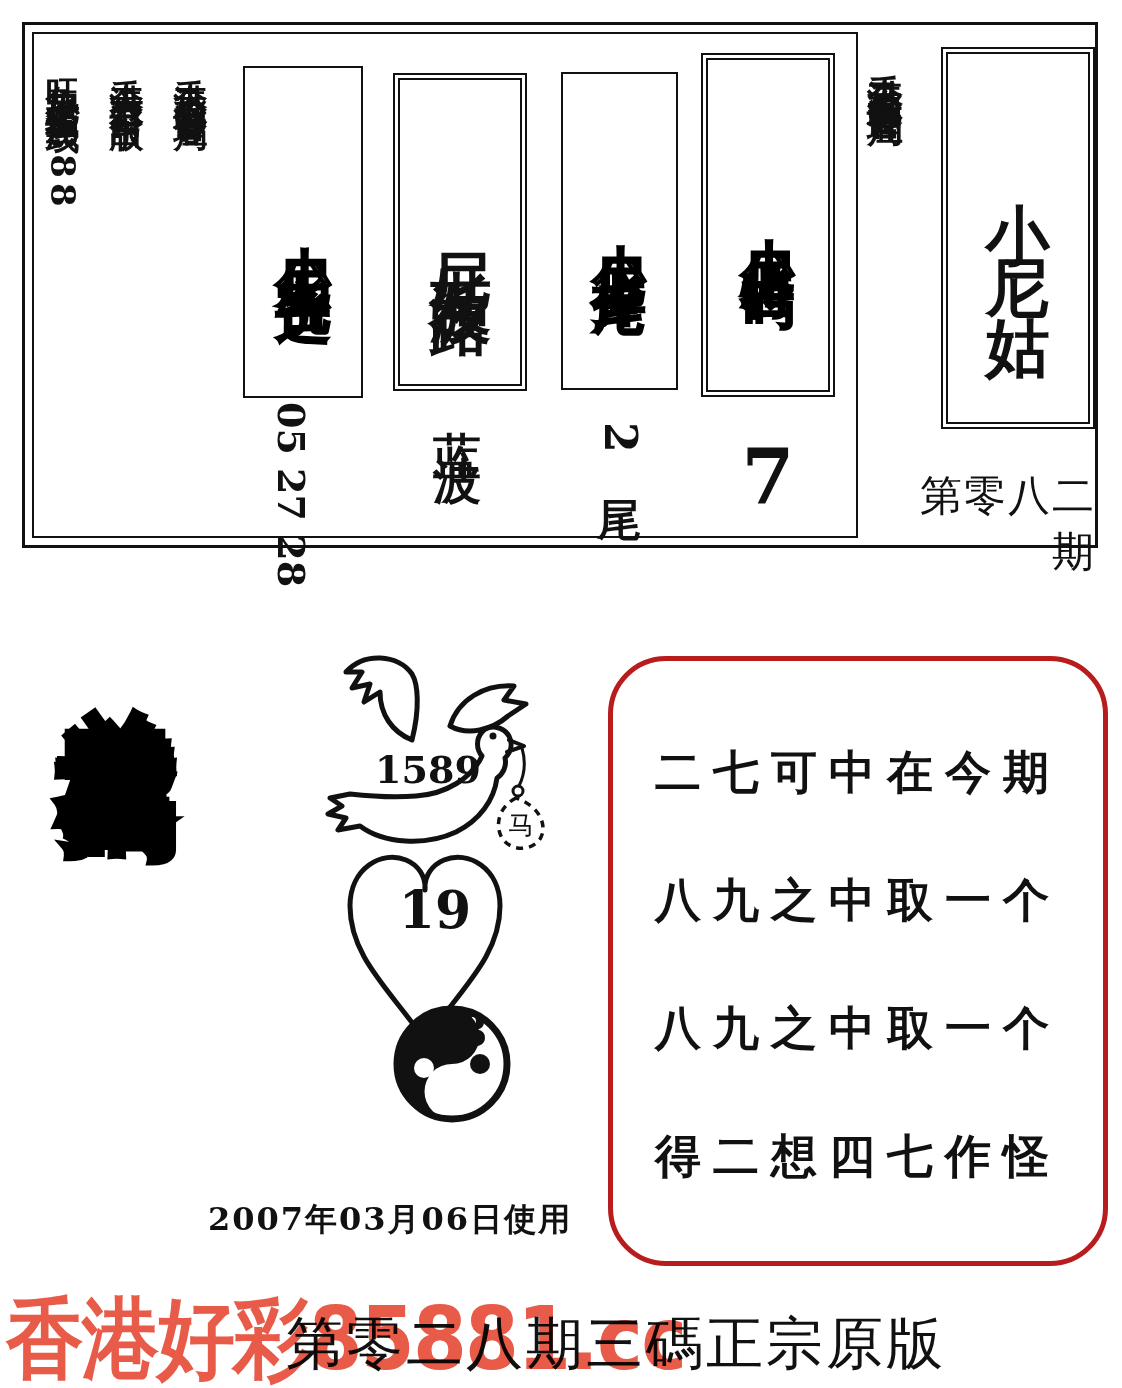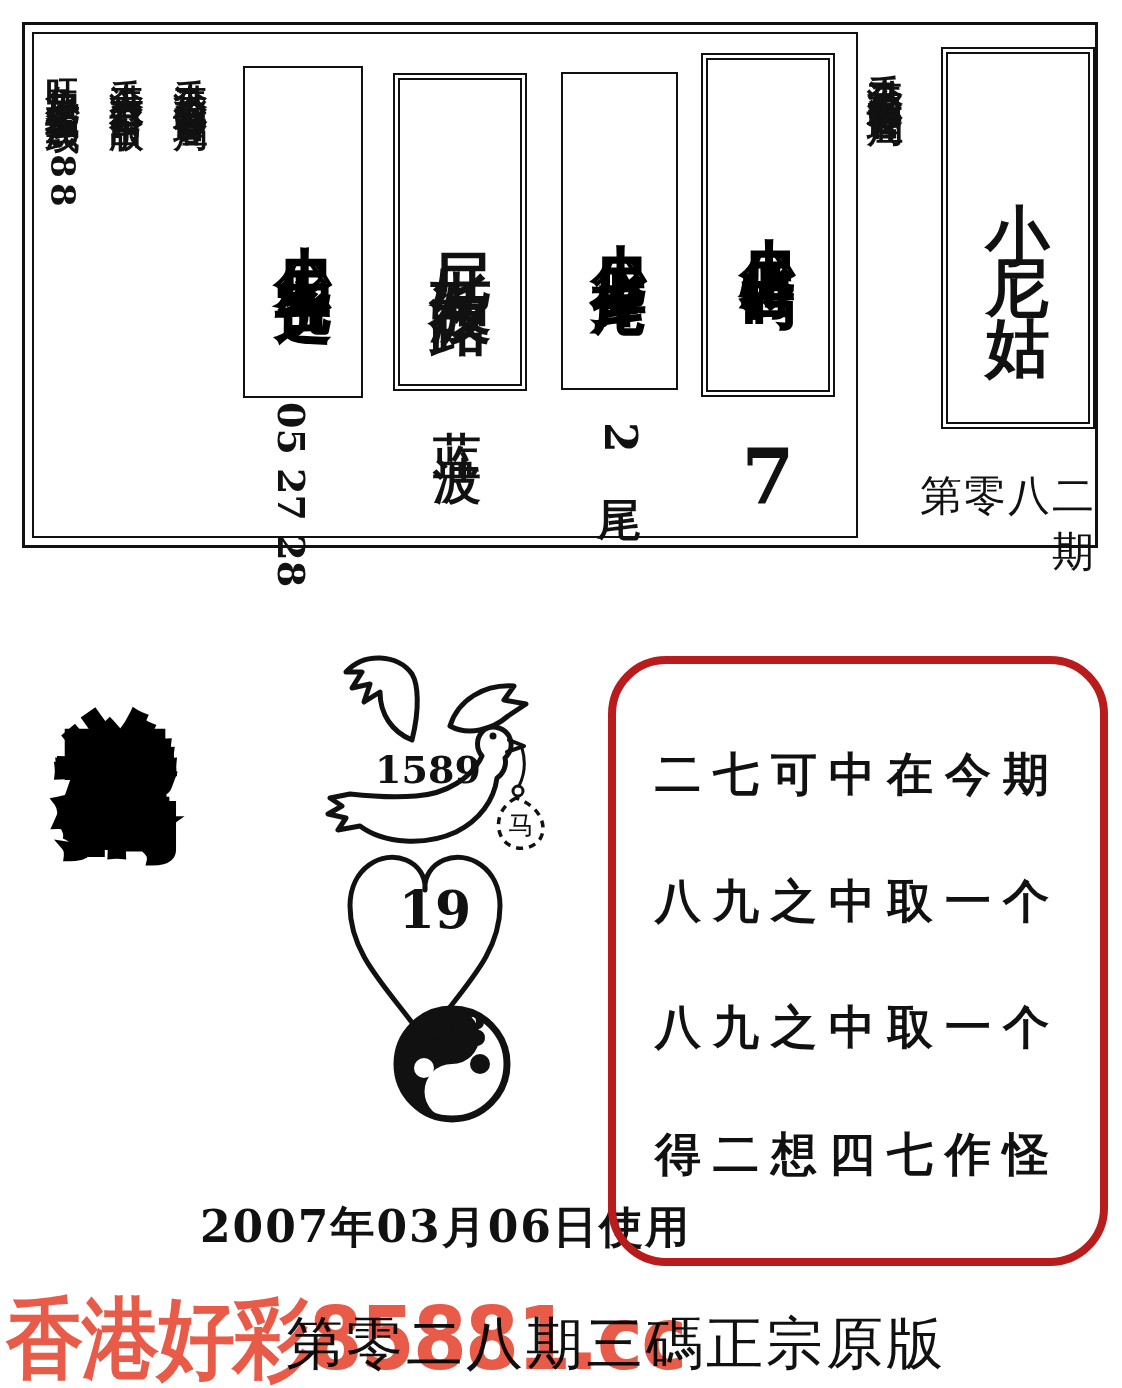--- a/index.html
+++ b/index.html
@@ -25,25 +25,25 @@
   .brand-txt { writing-mode:vertical-rl; font-size:64px; font-weight:bold; letter-spacing:58px; line-height:1;
                font-family:"DejaVu Serif", serif; }
   .issue { position:absolute; left:878px; top:468px; width:218px; text-align:right;
            font-family:"DejaVu Serif", serif; font-size:42px; letter-spacing:2px; }
 
   
   .masthead { position:absolute; left:56px; top:615px; writing-mode:vertical-rl;
               font-size:118px; font-weight:800; letter-spacing:10px; line-height:1.06;
               -webkit-text-stroke:6px #000; font-family:"DejaVu Sans", sans-serif; }
   .stamp { position:absolute; }
-  .datetxt { position:absolute; left:200px; top:1198px; font-family:"DejaVu Serif", serif;
-             font-size:44px; font-weight:bold; letter-spacing:2px; }
+  .datetxt { position:absolute; left:208px; top:1198px; font-family:"DejaVu Serif", serif;
+             font-size:32px; font-weight:bold; letter-spacing:2px; }
 
   .versebox { position:absolute; left:608px; top:656px; width:500px; height:610px;
-              border:8px solid #b91c1c; border-radius:58px;
+              border:5px solid #b91c1c; border-radius:58px;
               display:flex; flex-direction:column; justify-content:space-around;
               padding:48px 0 40px 0; }
   .verseline { text-align:center; font-family:"DejaVu Serif", serif; font-size:46px;
                font-weight:bold; letter-spacing:12px; white-space:nowrap; }
 
   
   .foot-black { position:absolute; left:286px; top:1306px; font-family:"DejaVu Serif", serif;
                 font-size:57px; font-weight:normal; letter-spacing:3px; white-space:nowrap; }
   .foot-red { position:absolute; left:6px; top:1280px; font-size:88px; font-weight:800;
               letter-spacing:-2px; white-space:nowrap; transform:scaleX(0.88);

